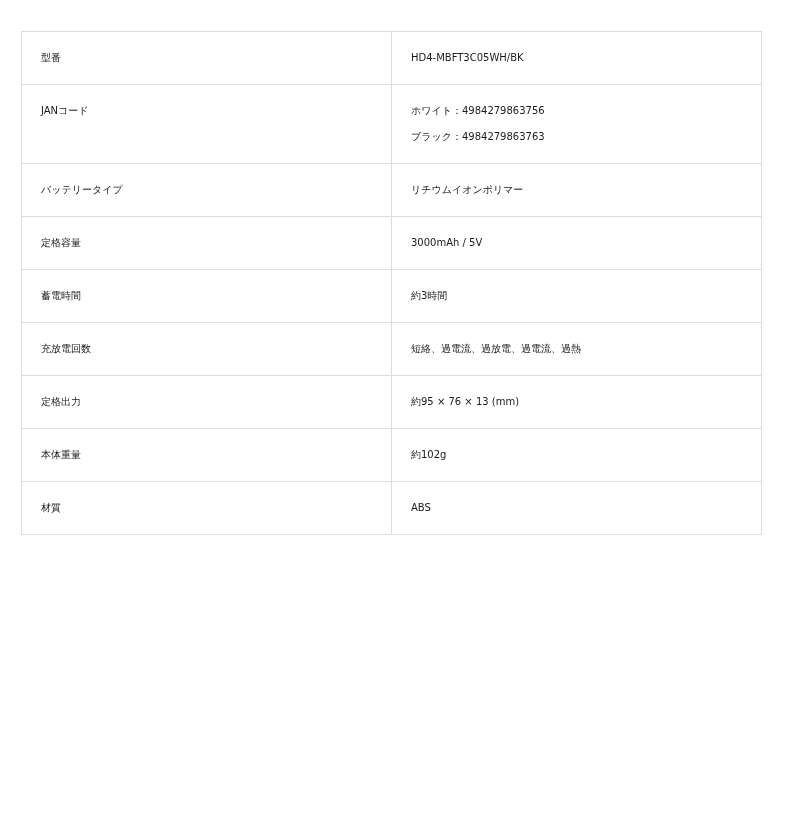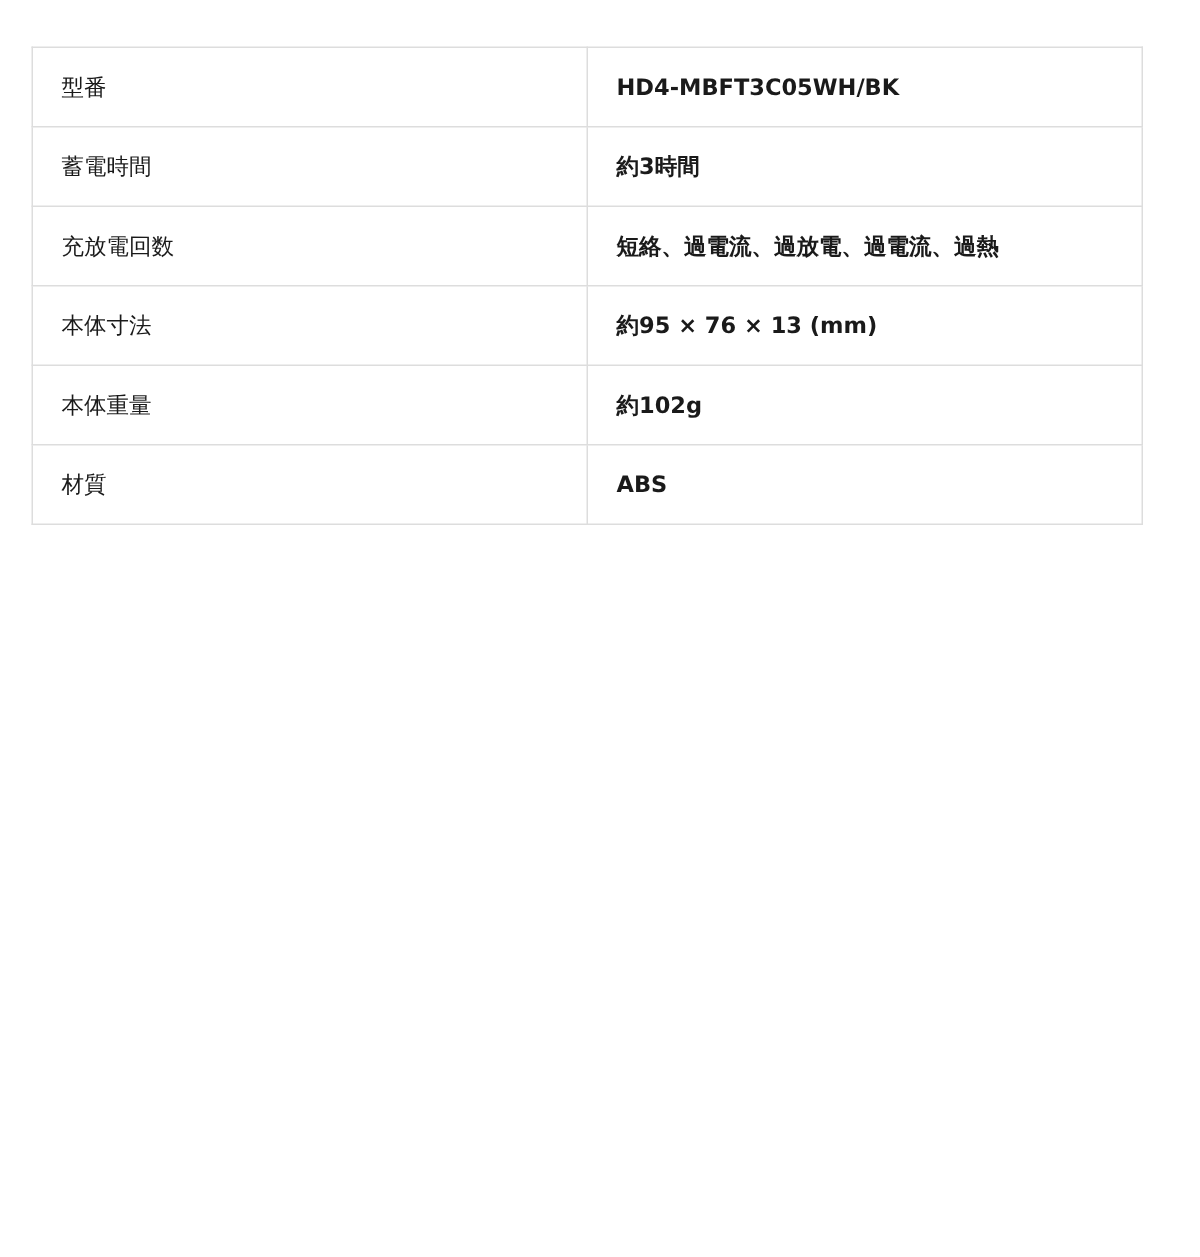--- a/index.html
+++ b/index.html
@@ -17,55 +17,67 @@
     padding: 31px 0 0 21px;
   }
   table.spec-table {
     border-collapse: collapse;
     width: 741px;
     table-layout: fixed;
   }
   table.spec-table td {
     border: 1px solid #dddddd;
     padding: 13px 19px;
-    font-size: 15px;
+    font-size: 10px;
     line-height: 26px;
     color: #1a1a1a;
     vertical-align: top;
     background: #ffffff;
     word-break: break-word;
   }
   td.label-cell {
     width: 331px; 
   }
   td.value-cell {
     white-space: pre-line;
-    font-weight: bold;
   }
 </style>
 </head>
 <body>
 
 <div class="spec-table-wrap">
   <table class="spec-table">
     <tbody>
       <tr>
         <td class="label-cell">型番</td>
         <td class="value-cell">HD4-MBFT3C05WH/BK</td>
       </tr>
       <tr>
+        <td class="label-cell">JANコード</td>
+        <td class="value-cell">ホワイト：4984279863756
+ブラック：4984279863763</td>
+      </tr>
+      <tr>
+        <td class="label-cell">バッテリータイプ</td>
+        <td class="value-cell">リチウムイオンポリマー</td>
+      </tr>
+      <tr>
+        <td class="label-cell">定格容量</td>
+        <td class="value-cell">3000mAh / 5V</td>
+      </tr>
+      <tr>
         <td class="label-cell">蓄電時間</td>
         <td class="value-cell">約3時間</td>
       </tr>
       <tr>
         <td class="label-cell">充放電回数</td>
         <td class="value-cell">短絡、過電流、過放電、過電流、過熱</td>
       </tr>
       <tr>
-        <td class="label-cell">本体寸法</td>
+        <td class="label-cell">定格出力</td>
         <td class="value-cell">約95 × 76 × 13 (mm)</td>
       </tr>
       <tr>
         <td class="label-cell">本体重量</td>
         <td class="value-cell">約102g</td>
       </tr>
       <tr>
         <td class="label-cell">材質</td>
         <td class="value-cell">ABS</td>
       </tr>

